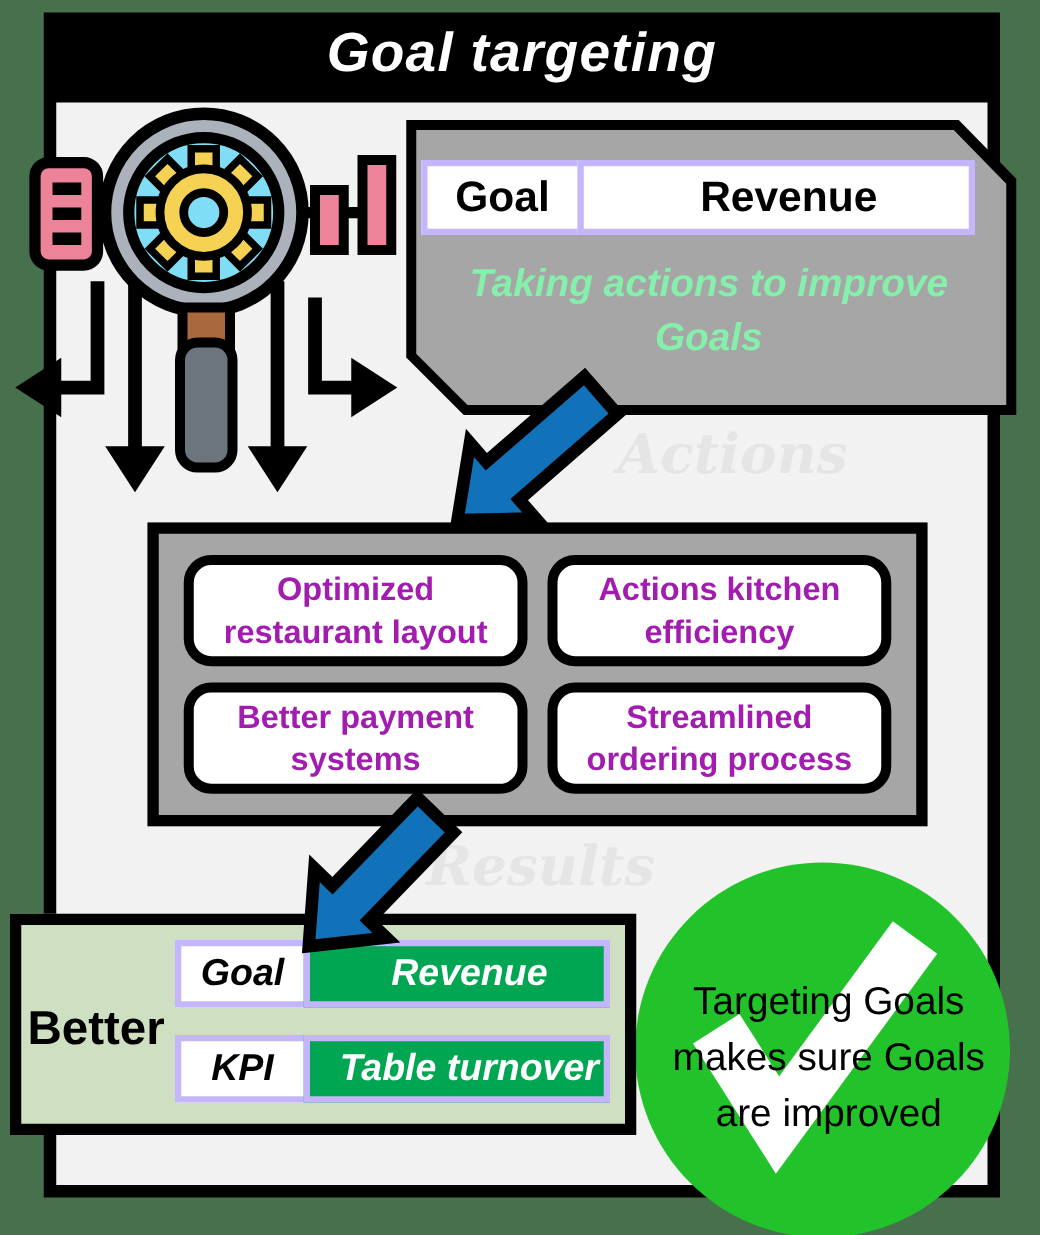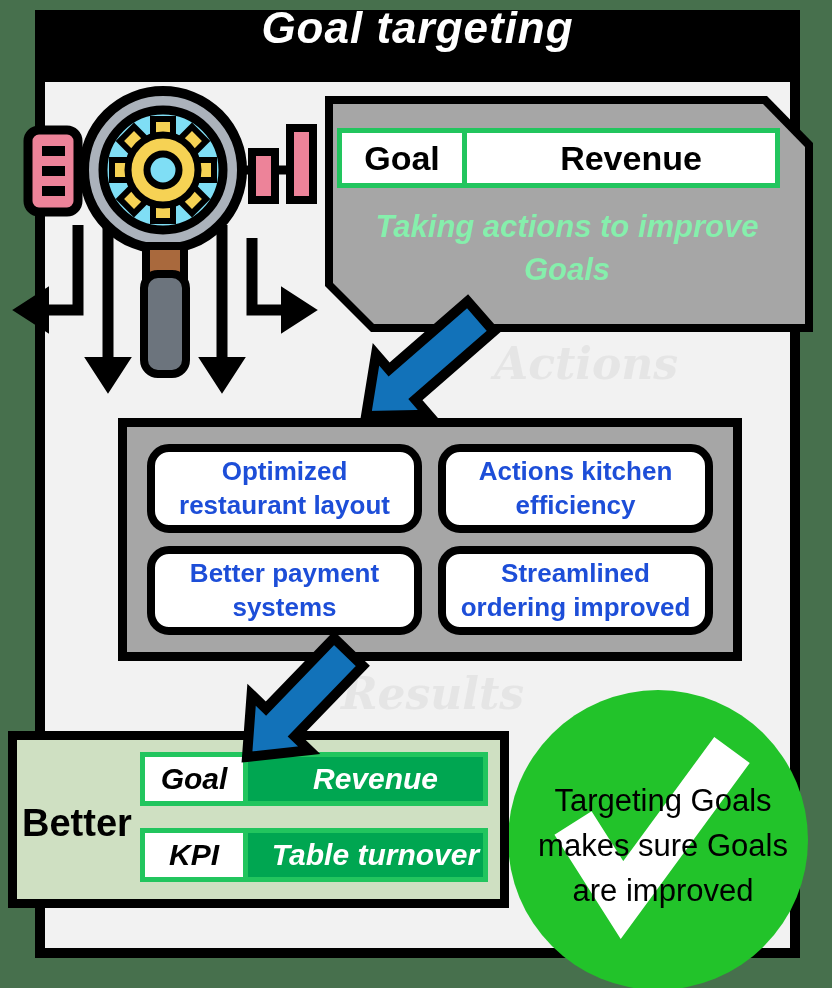--- a/index.html
+++ b/index.html
@@ -5,29 +5,29 @@
   html,body{margin:0;padding:0;background:#47704d;}
   .stage{
     position:relative;width:832px;height:988px;overflow:hidden;
     background:#47704d;font-family:"Liberation Sans",sans-serif;
   }
   .abs{position:absolute;}
   
   .panel{position:absolute;left:35px;top:10px;width:765px;height:948px;background:#000;}
   .panel-body{position:absolute;left:10px;top:72px;width:745px;height:866px;background:#f2f2f2;}
   .panel-title{
-    position:absolute;left:35px;top:3px;width:765px;text-align:center;
+    position:absolute;left:35px;top:18px;width:765px;text-align:center;
     color:#fff;font-size:44px;font-weight:bold;font-style:italic;letter-spacing:1px;
   }
   
   svg.layer{position:absolute;left:0;top:0;}
   
   .trow{position:absolute;display:flex;}
   .tcell{
-    box-sizing:border-box;border:5px solid #22c55e;background:#fff;
+    box-sizing:border-box;border:5px solid #c4b5fd;background:#fff;
     display:flex;align-items:center;justify-content:center;color:#000;
   }
   .tcell + .tcell{margin-left:-5px;padding-left:20px;}
   .box1-table{left:337px;top:128px;height:60px;}
   .box1-table .tcell{font-size:34px;font-weight:bold;}
   .box1-caption{
     left:352px;top:205px;width:430px;text-align:center;color:#86efac;
     font-size:31px;font-weight:bold;font-style:italic;line-height:43px;
   }
   
@@ -38,21 +38,21 @@
   
   .actions-box{
     left:118px;top:418px;width:624px;height:243px;background:#a6a6a6;
     border:9px solid #000;box-sizing:border-box;
     display:grid;grid-template-columns:1fr 1fr;grid-template-rows:1fr 1fr;
     gap:13px 16px;padding:17px 20px;
   }
   .action-item{
     background:#fff;border:8px solid #000;border-radius:22px;
     display:flex;align-items:center;justify-content:center;text-align:center;
-    font-size:26px;font-weight:bold;line-height:1.3;color:#1d4ed8;padding:2px 6px;
+    font-size:26px;font-weight:bold;line-height:1.3;color:#a21caf;padding:2px 6px;
   }
   
   .green-box{
     left:8px;top:731px;width:501px;height:177px;background:#cfe0c2;
     border:9px solid #000;box-sizing:border-box;
   }
   .better-label{left:22px;top:802px;font-size:38px;font-weight:bold;color:#000;}
   .result-row .tcell{font-size:30px;font-weight:bold;font-style:italic;}
   .result-row .tcell.key{background:#fff;color:#000;}
   .result-row .tcell.val{background:#00a651;color:#fff;}
@@ -144,21 +144,21 @@
     <div>Goals</div>
   </div>
 
   <div class="abs flow-label" style="left:494px;top:338px;">Actions</div>
   <div class="abs flow-label" style="left:341px;top:668px;">Results</div>
 
   <div class="abs actions-box">
     <div class="action-item">Optimized restaurant layout</div>
     <div class="action-item">Actions kitchen efficiency</div>
     <div class="action-item">Better payment systems</div>
-    <div class="action-item">Streamlined ordering improved</div>
+    <div class="action-item">Streamlined ordering process</div>
   </div>
 
   <div class="abs green-box"></div>
   <div class="abs better-label">Better</div>
   <div class="abs trow result-row row-goal">
     <div class="tcell key" style="width:108px;">Goal</div>
     <div class="tcell val" style="width:245px;">Revenue</div>
   </div>
   <div class="abs trow result-row row-kpi">
     <div class="tcell key" style="width:108px;">KPI</div>

